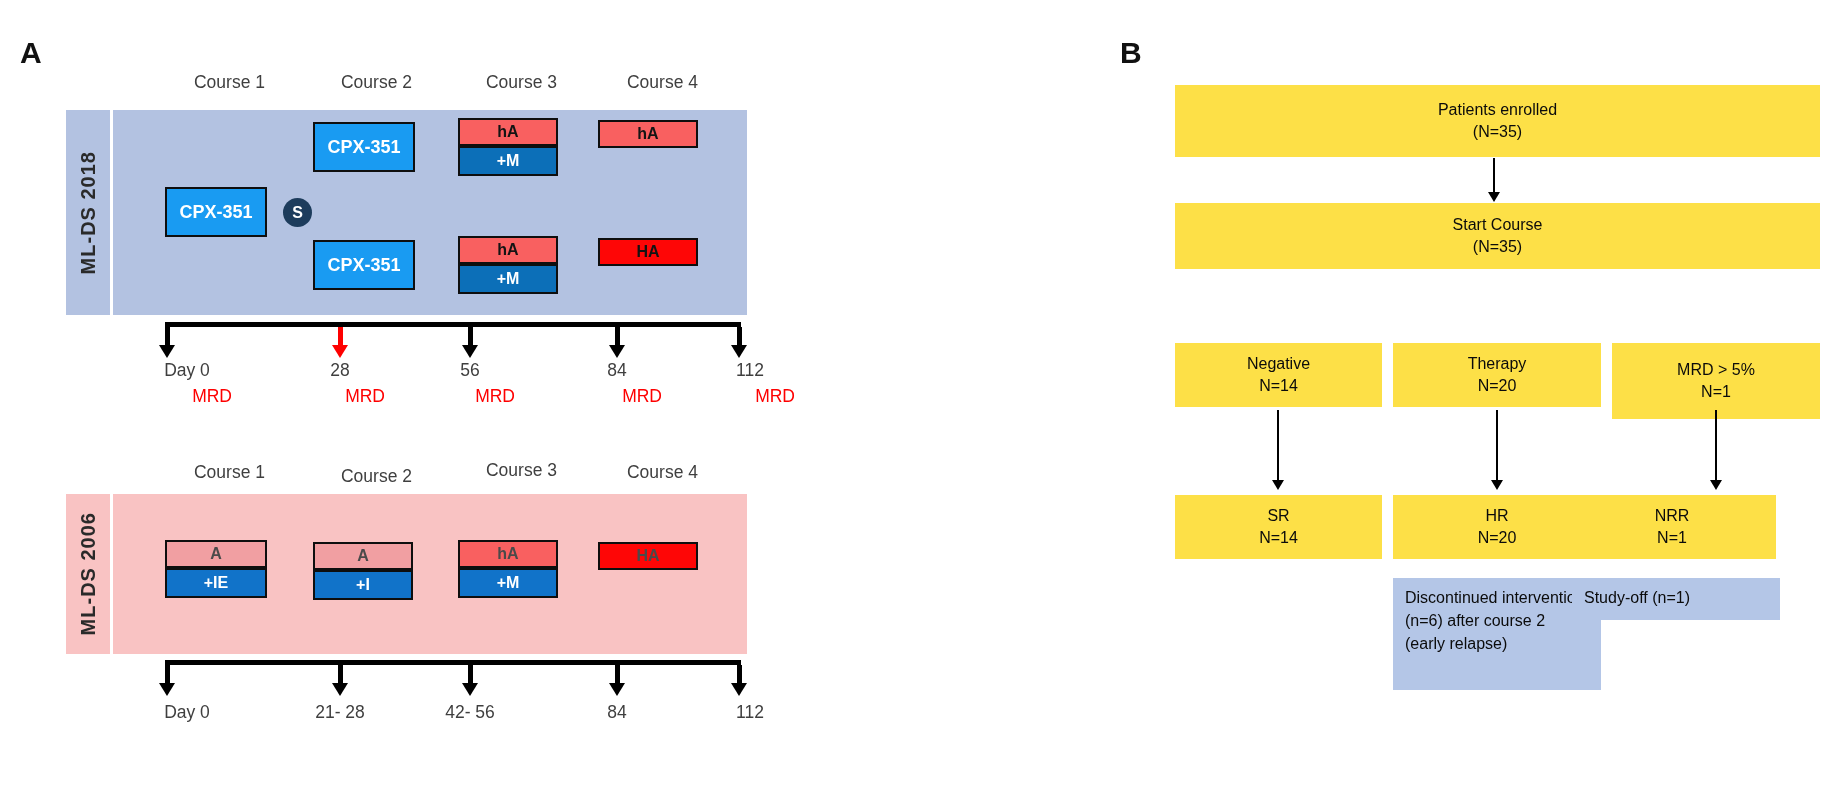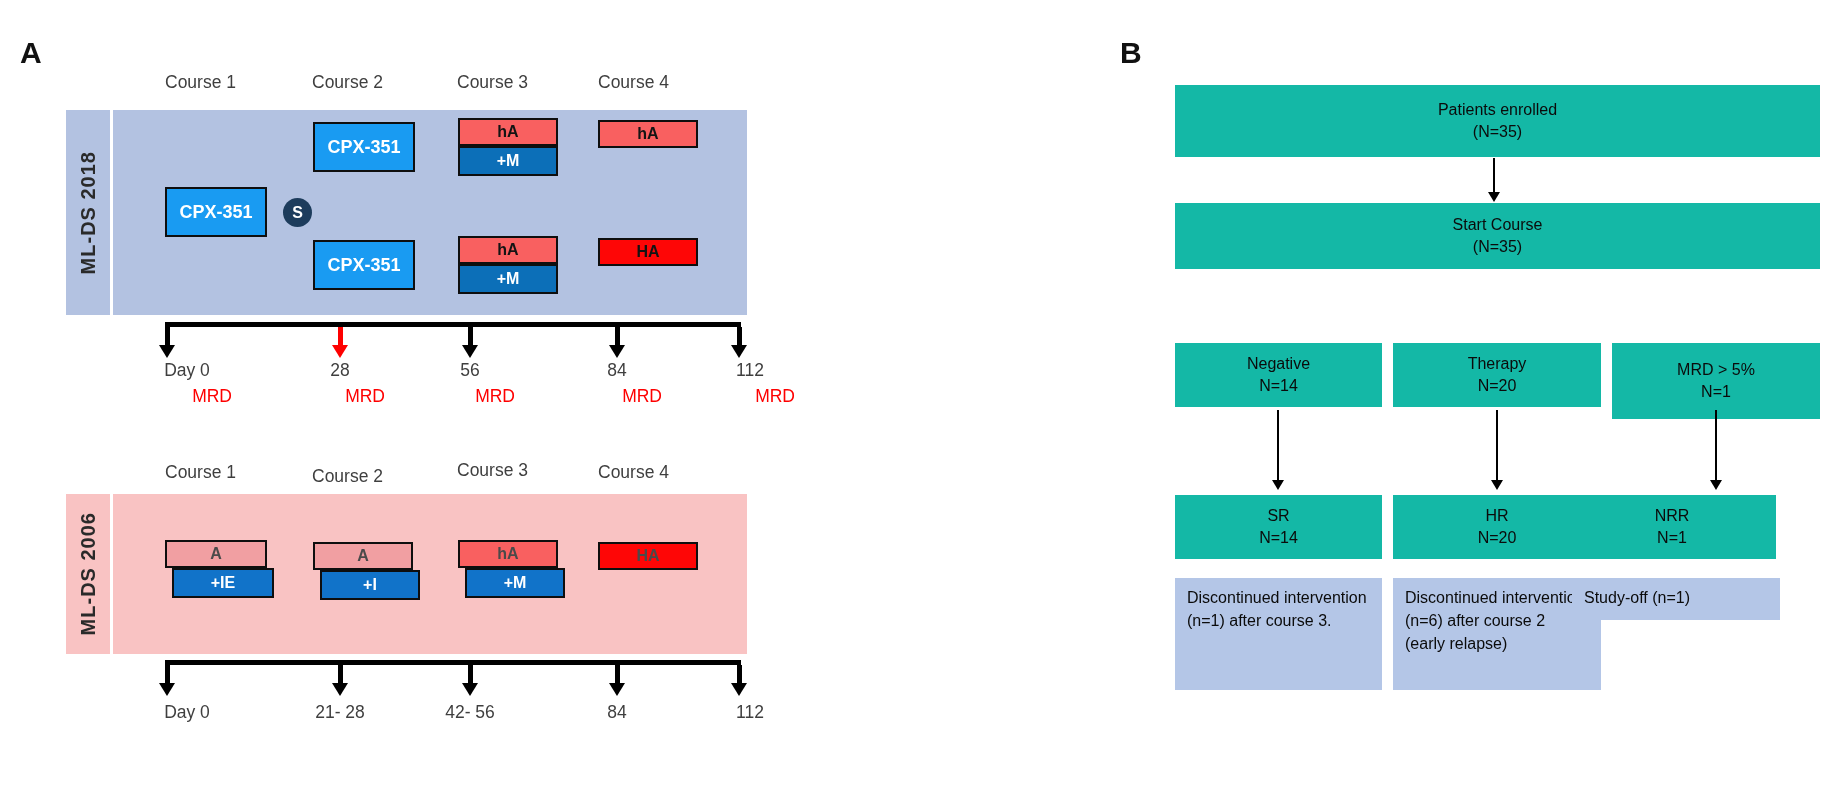--- a/index.html
+++ b/index.html
@@ -1,44 +1,44 @@
 <!DOCTYPE html>
 <html><head>
 <meta charset="utf-8">
 <style>
   html,body{margin:0;padding:0;background:#ffffff;}
   .stage{position:relative;width:1834px;height:792px;background:#ffffff;
          font-family:"Liberation Sans","DejaVu Sans",sans-serif;overflow:hidden;}
   .panel-letter{position:absolute;font-size:30px;font-weight:700;color:#111;}
-  .course-label{position:absolute;width:100px;text-align:left;font-size:17.5px;color:#3f3f3f;}
+  .course-label{position:absolute;width:100px;text-align:right;font-size:17.5px;color:#3f3f3f;}
   .vband{position:absolute;display:flex;align-items:center;justify-content:center;}
   .vtext{writing-mode:vertical-rl;transform:rotate(180deg);font-size:20px;font-weight:700;
          color:#2a2a2a;letter-spacing:1px;white-space:nowrap;}
   .band{position:absolute;}
   .drug{position:absolute;display:flex;align-items:center;justify-content:center;
         border:2px solid #0e0e0e;font-weight:700;box-sizing:border-box;}
   .cpx{background:#199bf2;color:#ffffff;font-size:18px;}
   .coral{background:#f96060;color:#141414;font-size:16px;}
   .deepblue18{background:#0c6fb8;color:#ffffff;font-size:16px;}
   .coral-light{background:#f19fa2;color:#4a4a4a;font-size:16px;}
-  .deepblue06{background:#1173c9;color:#ffffff;font-size:16px;margin-left:7px;}
+  .deepblue06{background:#1173c9;color:#ffffff;font-size:16px;}
   .redbox18{background:#fe0606;color:#141414;font-size:16px;}
   .redbox06{background:#fe0606;color:#4a4a4a;font-size:16px;}
   .sbadge{position:absolute;width:29px;height:29px;border-radius:50%;background:#1d3c5c;
           color:#ffffff;font-weight:700;font-size:16px;display:flex;align-items:center;justify-content:center;}
   .tbar{position:absolute;background:#000;height:5px;}
   .tick{position:absolute;width:16px;display:flex;flex-direction:column;align-items:center;}
   .tick .stem{width:5px;height:18px;background:#000;}
   .tick .head{width:0;height:0;border-left:8px solid transparent;border-right:8px solid transparent;
               border-top:13px solid #000;}
   .tick.red .stem{background:#fe0000;}
   .tick.red .head{border-top-color:#fe0000;}
   .day{position:absolute;width:90px;text-align:center;font-size:17.5px;color:#3f3f3f;}
   .mrd{position:absolute;width:90px;text-align:right;font-size:17.5px;color:#fe0000;}
-  .flow{position:absolute;background:#14b8a6;display:flex;flex-direction:column;align-items:center;
+  .flow{position:absolute;background:#fde047;display:flex;flex-direction:column;align-items:center;
         justify-content:center;font-size:16px;color:#0b0b0b;line-height:22px;text-align:center;}
   .flow-note{position:absolute;background:#b4c6e7;font-size:16px;color:#0b0b0b;line-height:23px;
              padding:8px 12px;box-sizing:border-box;text-align:left;}
   .varrow{position:absolute;display:flex;flex-direction:column;align-items:center;}
   .varrow .stem{width:2px;background:#000;}
   .varrow .head{width:0;height:0;border-left:6px solid transparent;border-right:6px solid transparent;
                 border-top:10px solid #000;}
   .alloc-note{position:absolute;width:645px;text-align:center;font-size:19px;font-style:italic;
               font-weight:700;color:#000;}
 </style>
@@ -202,17 +202,16 @@
   </div>
   <div class="flow" style="left:1393px;top:495px;width:208px;height:64px">
     <span>HR</span>
     <span>N=20</span>
   </div>
   <div class="flow" style="left:1568px;top:495px;width:208px;height:64px">
     <span>NRR</span>
     <span>N=1</span>
   </div>
 
-  <div class="flow-note" style="left:1175px;top:578px;width:207px;height:112px">Discontinued intervention (n=1) after course 3.</div>
   <div class="flow-note" style="left:1393px;top:578px;width:208px;height:112px">Discontinued intervention (n=6) after course 2 (early relapse)</div>
   <div class="flow-note" style="left:1572px;top:578px;width:208px;height:42px">Study-off (n=1)</div>
 
 </div>
 
 </body></html>

